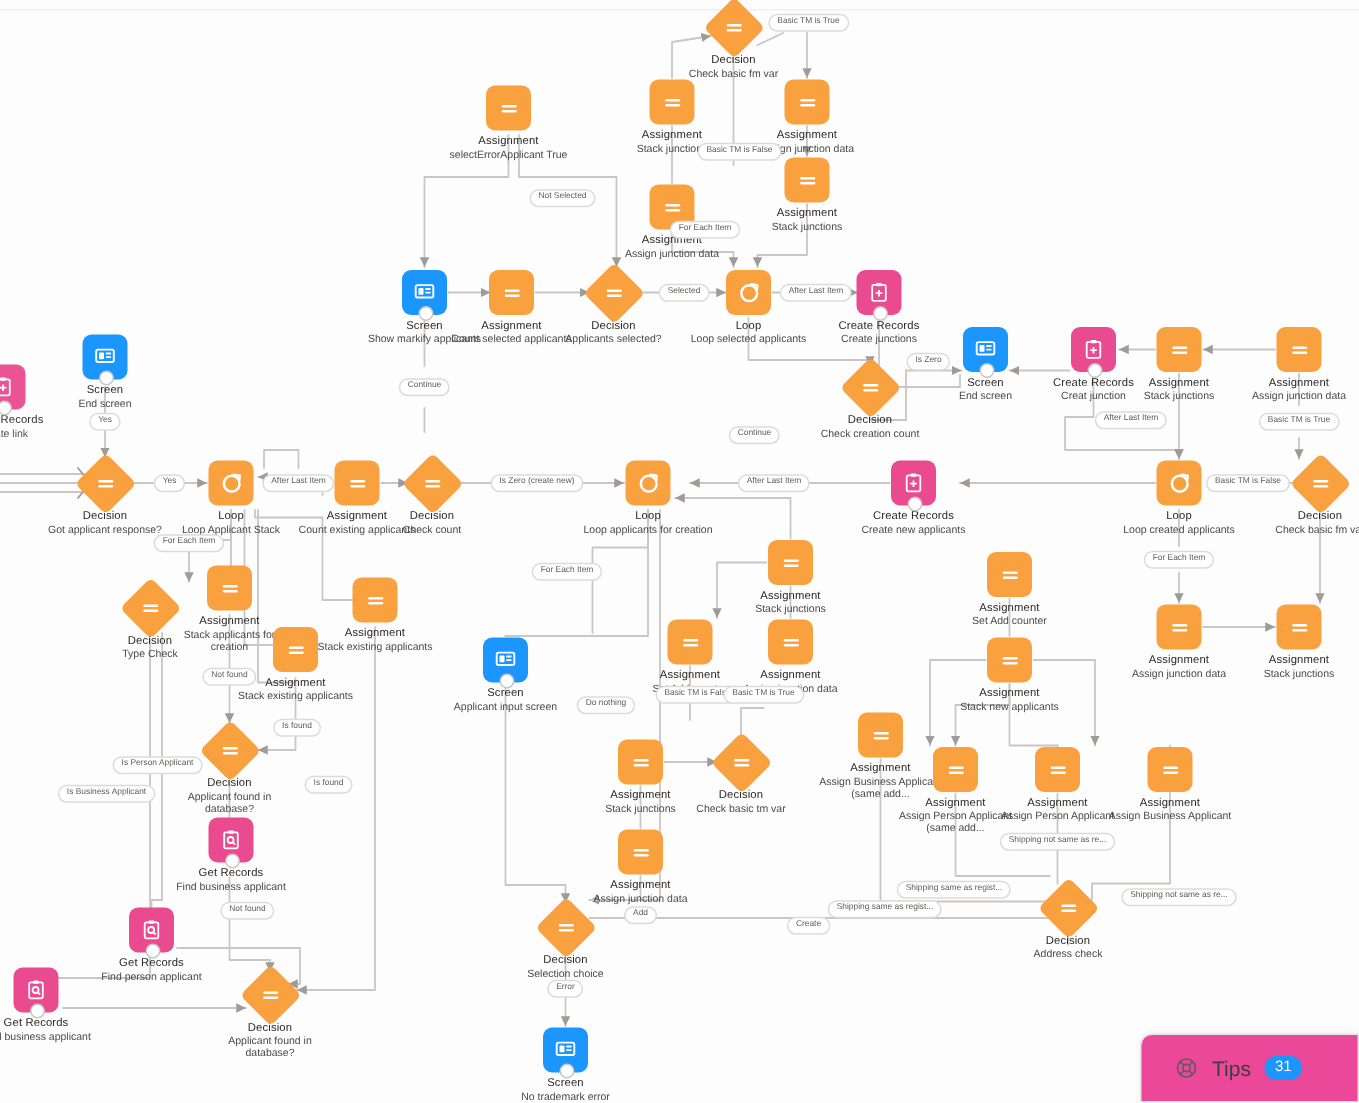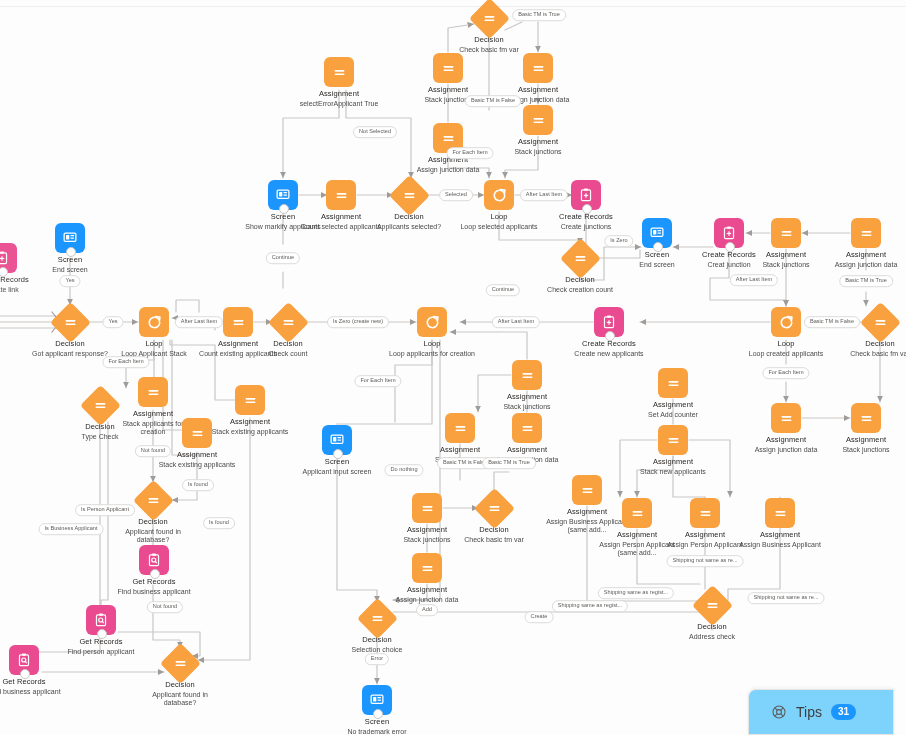--- a/index.html
+++ b/index.html
@@ -74,33 +74,33 @@
     border:1px solid #dddbda;
     border-radius:9px;
     font-size:5.6px;color:#5e5c5a;
     padding:2px 5px;
     white-space:nowrap;
     line-height:1;
   }
 
   
   #tips{
-    position:absolute;right:12px;bottom:0;
+    position:absolute;right:0;bottom:0;
     width:146px;height:46px;
-    background:#7dd3fc;
+    background:#ec4899;
     border:1px solid #e5e5e5;
     border-top-left-radius:8px;
     box-shadow:0 -1px 4px rgba(0,0,0,.06);
     display:flex;align-items:center;gap:9px;
     padding-left:22px;
     box-sizing:border-box;
   }
   #tips .tip-label{font-size:14px;color:#3e3e3c;}
   #tips .badge{
-    background:#1b96ff;color:#fff;font-size:10px;font-weight:bold;
+    background:#1b96ff;color:#fff;font-size:10px;font-weight:normal;
     border-radius:9px;padding:2px 7px;line-height:1.2;
   }
   .helpicon{width:16px;height:16px;}
 
   
   #toprule{position:absolute;left:0;top:6px;width:906px;height:1px;background:#efefef;}
 </style>
 </head>
 <body>
 

